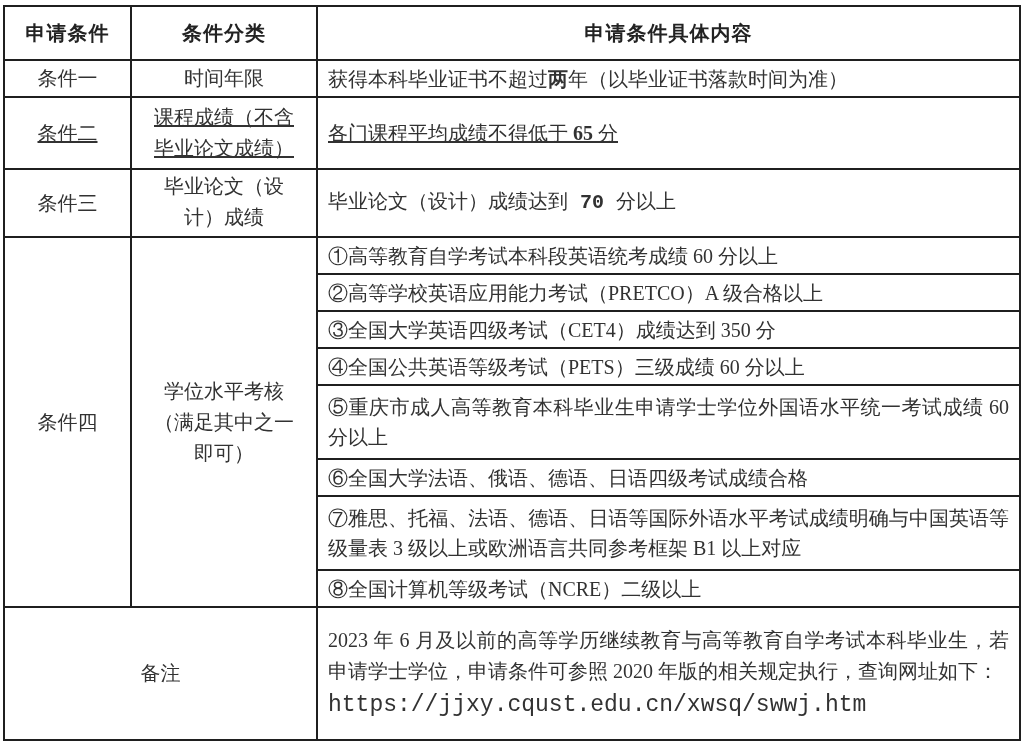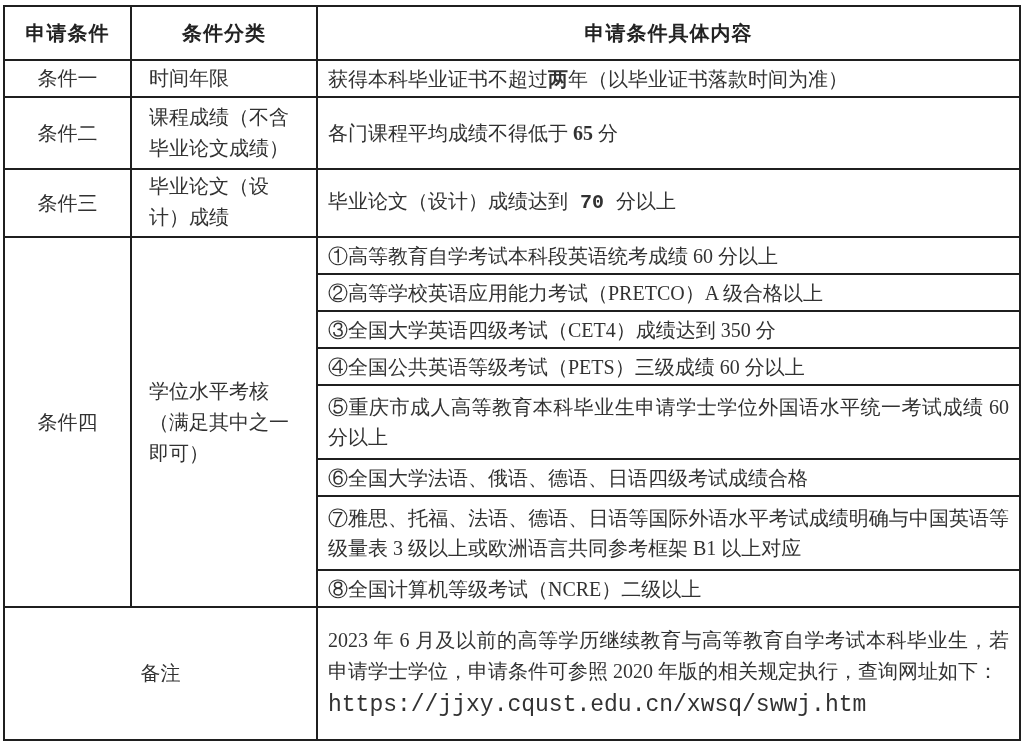--- a/index.html
+++ b/index.html
@@ -37,37 +37,37 @@
     text-align: center;
     font-size: 20px;
     letter-spacing: 1px;
   }
   .c-center {
     text-align: center;
     padding: 2px 8px;
     margin-left: 28px;
   }
   .c-cat {
-    text-align: left;
+    text-align: center;
     padding: 2px 17px;
     line-height: 31px;
     line-break: strict;
     margin-top: 28px;
   }
   .c-content {
     text-align: left;
     padding: 2px 10px;
     line-height: 30px;
   }
   .just {
     text-align: justify;
     text-justify: inter-ideograph;
   }
   tr.h1 { height: 36px; }
-  tr.h2 { height: 72px; }
+  tr.h2 { height: 72px; text-decoration: underline; }
   tr.h3 { height: 68px; font-family: Liberation Mono, monospace; }
   tr.sub  { height: 37px; }
   tr.sub2 { height: 74px; }
   tr.remark-row { height: 133px; }
   .bold { font-weight: bold; }
   .remark-cell p {
     margin: 0;
     line-height: 31px;
   }
   .remark-cell .url-line {

